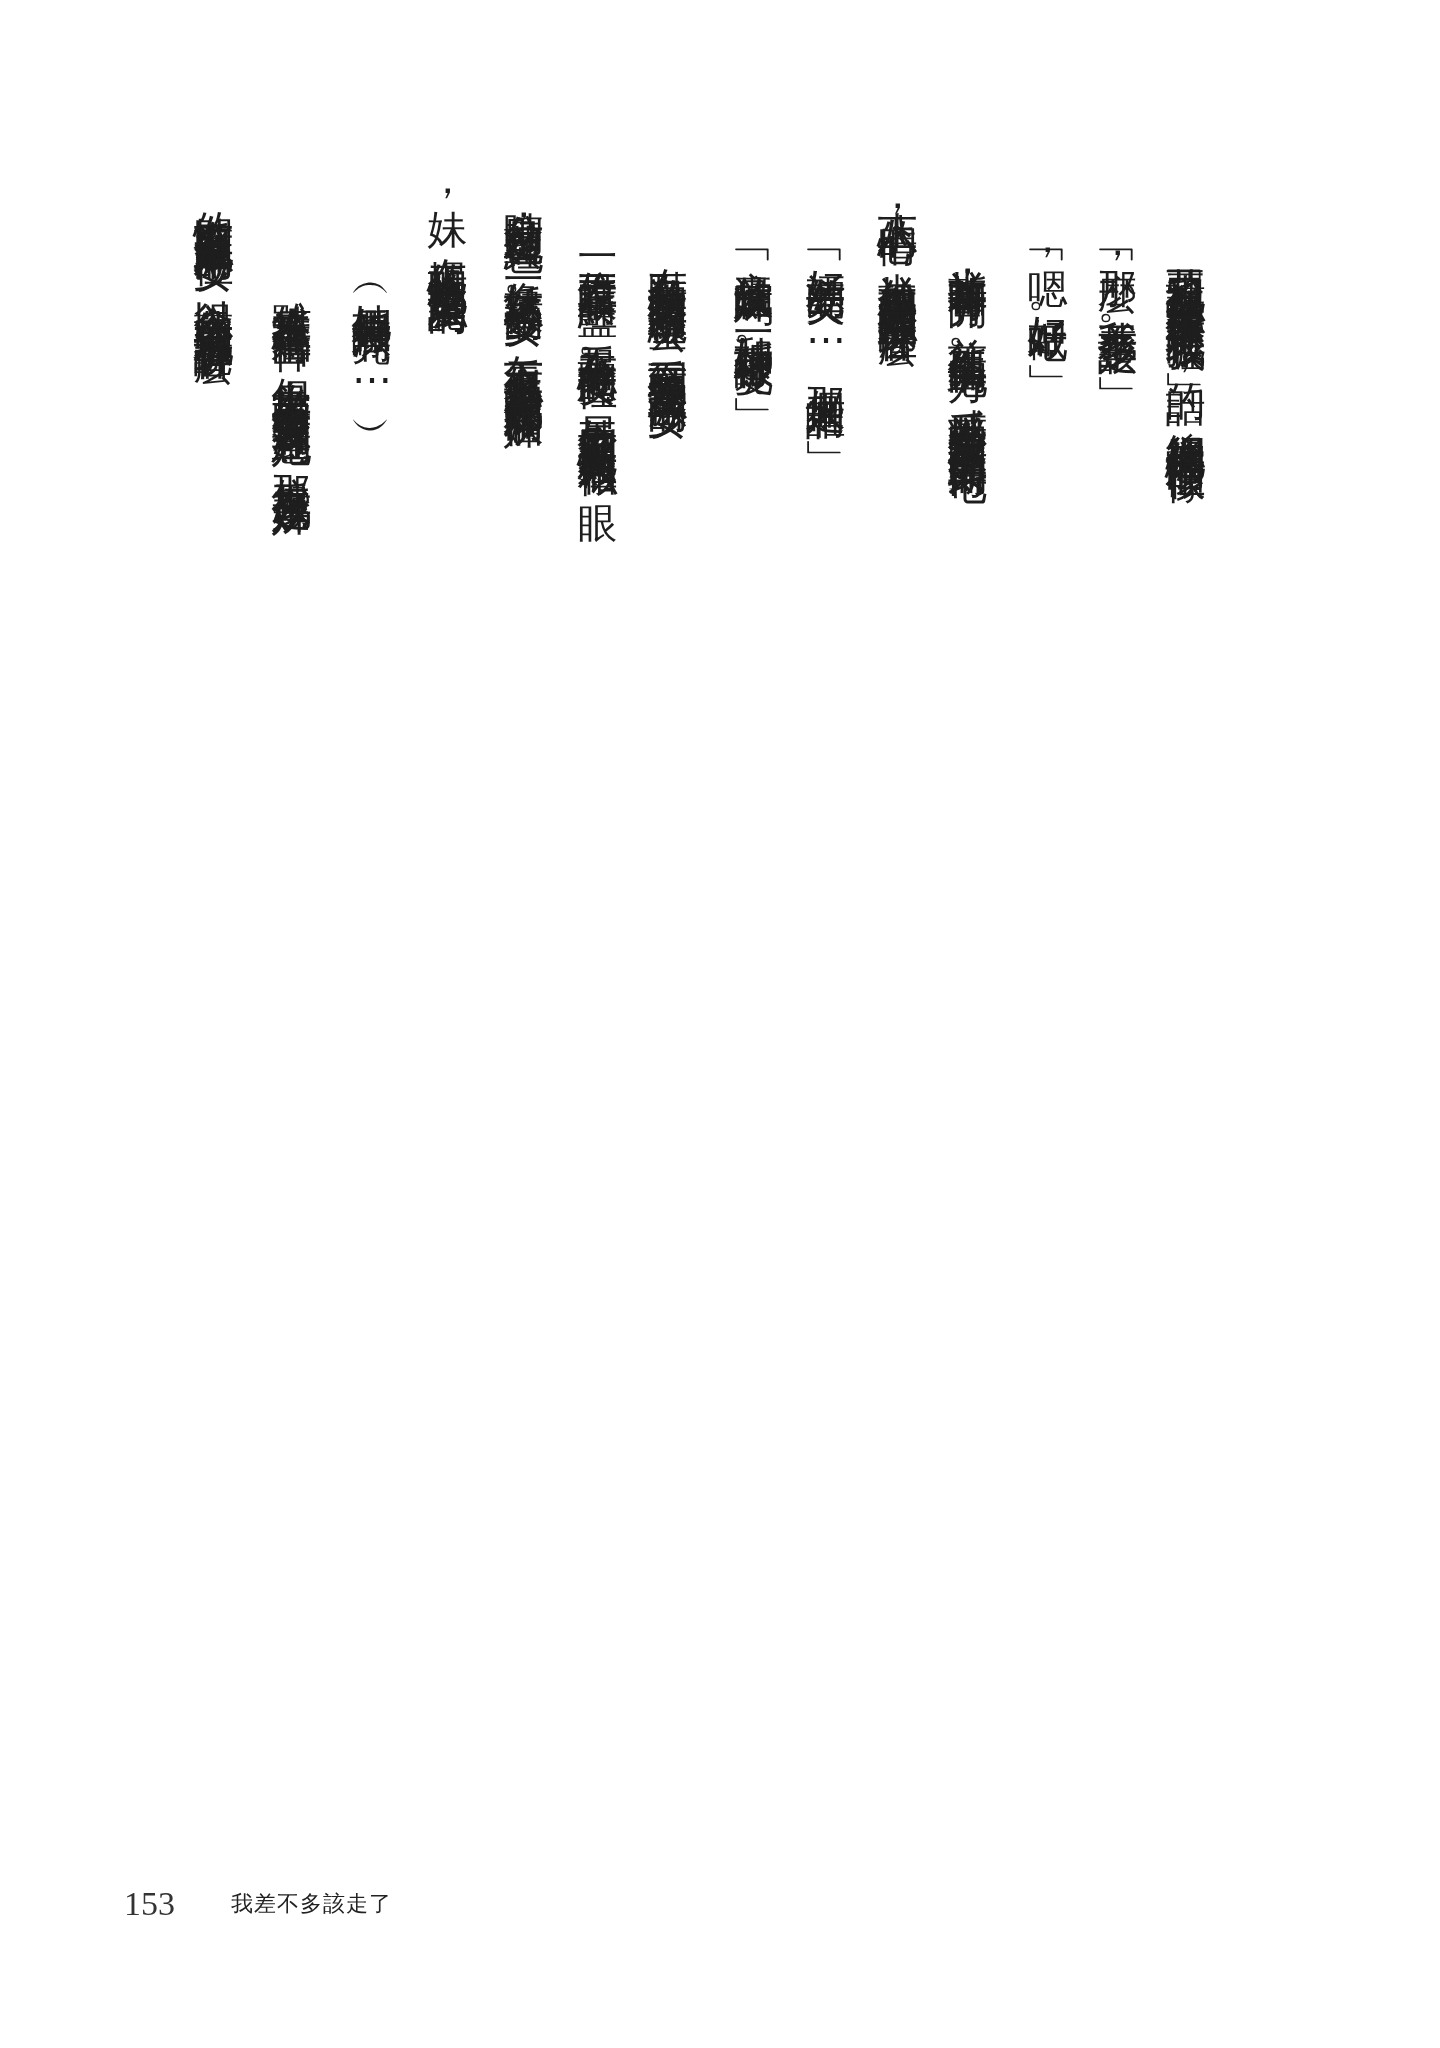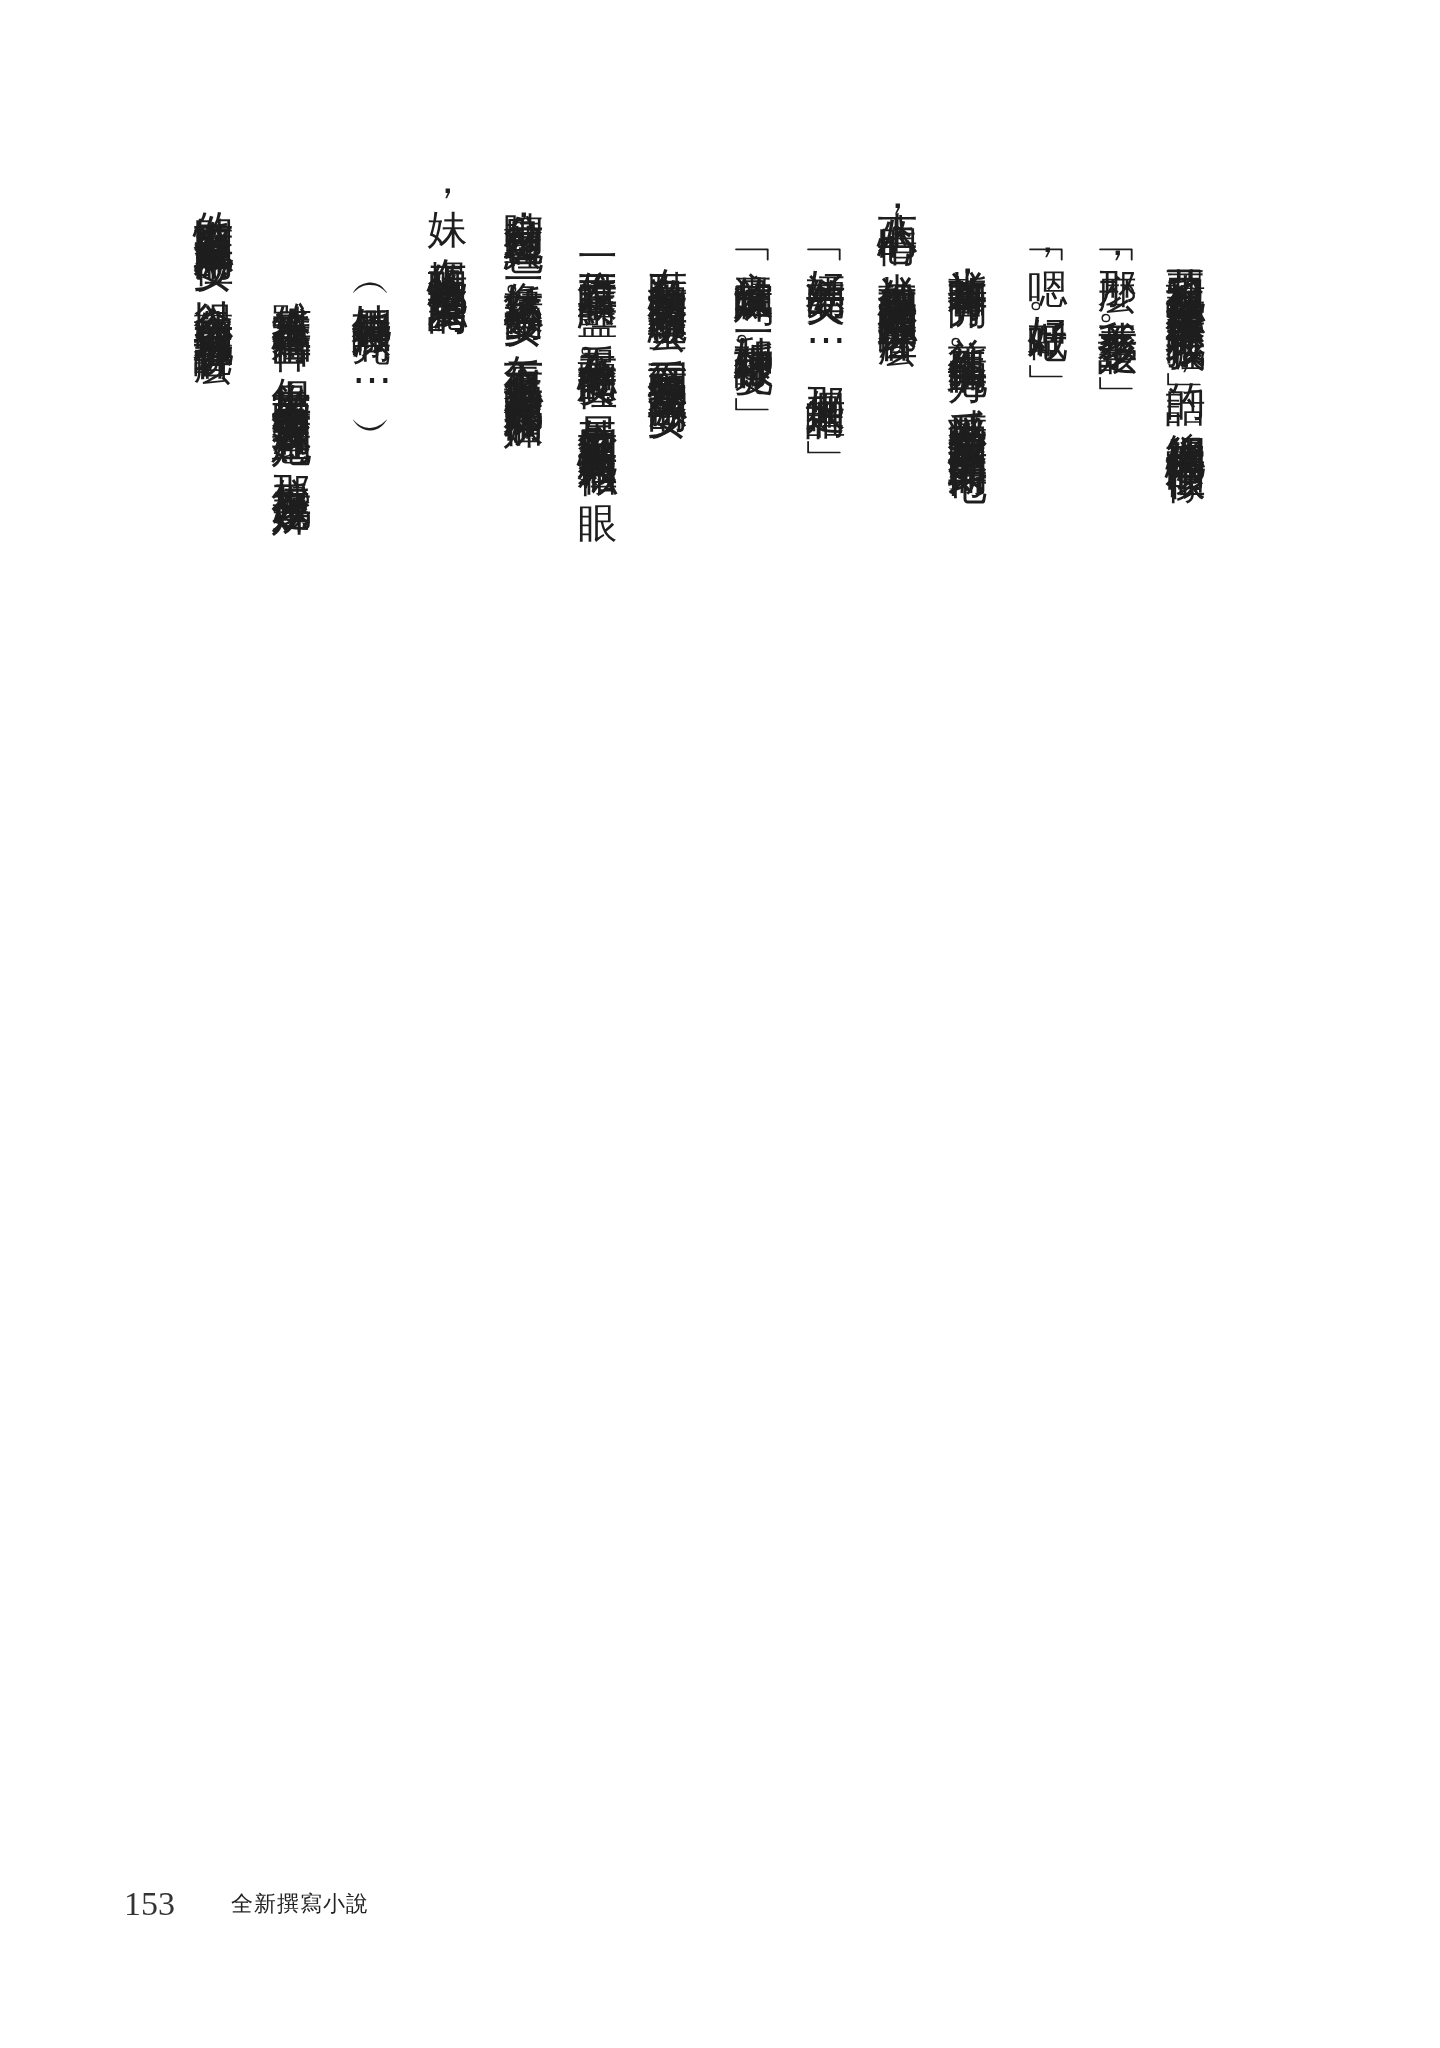--- a/index.html
+++ b/index.html
@@ -37,15 +37,15 @@
       <div class="col" style="left: 575px; top: 236px;">一位是左右眼睛一紅一藍，看起來十分聰慧的女性。另外兩位則是面貌和女性極為相似，眼</div>
       <div class="col" style="left: 501px; top: 180px;">睛分別是藍色與紅色，像妖精一樣可愛的少女。乍看之下似乎是年齡相差很大的姊姊和兩個妹</div>
       <div class="col" style="left: 425px; top: 180px;">妹，在場的人恐怕也都是這麼認為的。</div>
       <div class="col" style="left: 349px; top: 270px;">（她們長得好漂亮啊……）</div>
       <div class="col" style="left: 269px; top: 270px;">雖然米拉忍不住看得出神，但身為當事人的三個女孩並沒有注意到她，那位看起來像是姊姊</div>
       <div class="col" style="left: 191px; top: 180px;">的女性看著疑似她妹妹的兩位少女，以很含蓄的方式迫切地在訴說著什麼。</div>
     </div>
 
   <div class="footer">
     <span class="page-number">153</span>
-    <span class="book-title">全新撰寫小說</span>
+    <span class="book-title">我差不多該走了</span>
   </div>
 </div>
 
 </body></html>

